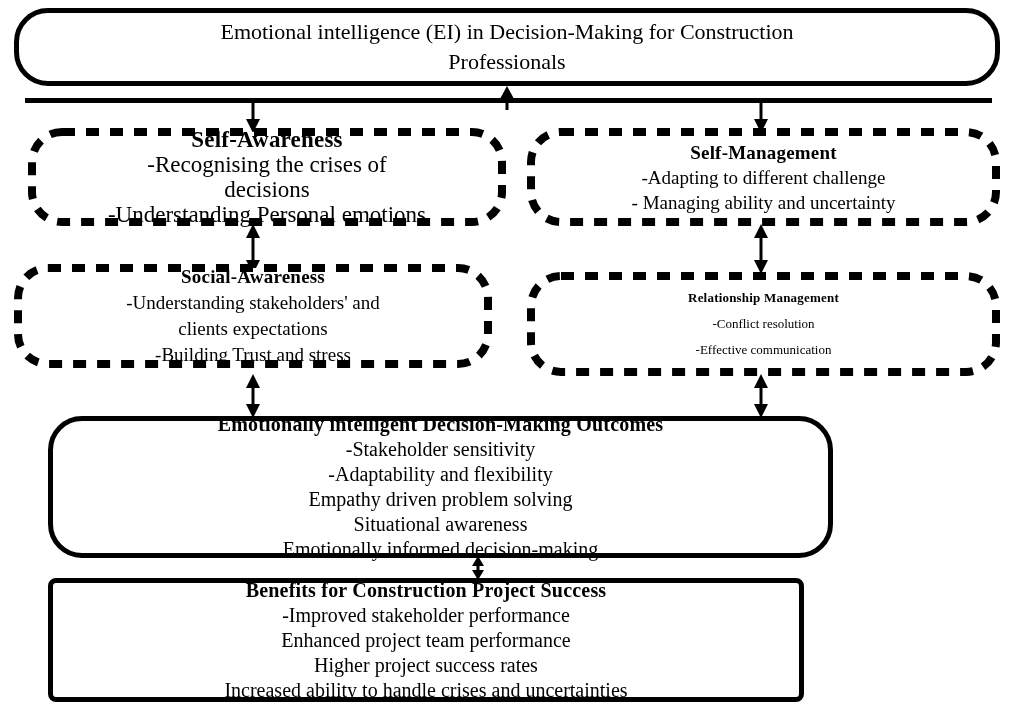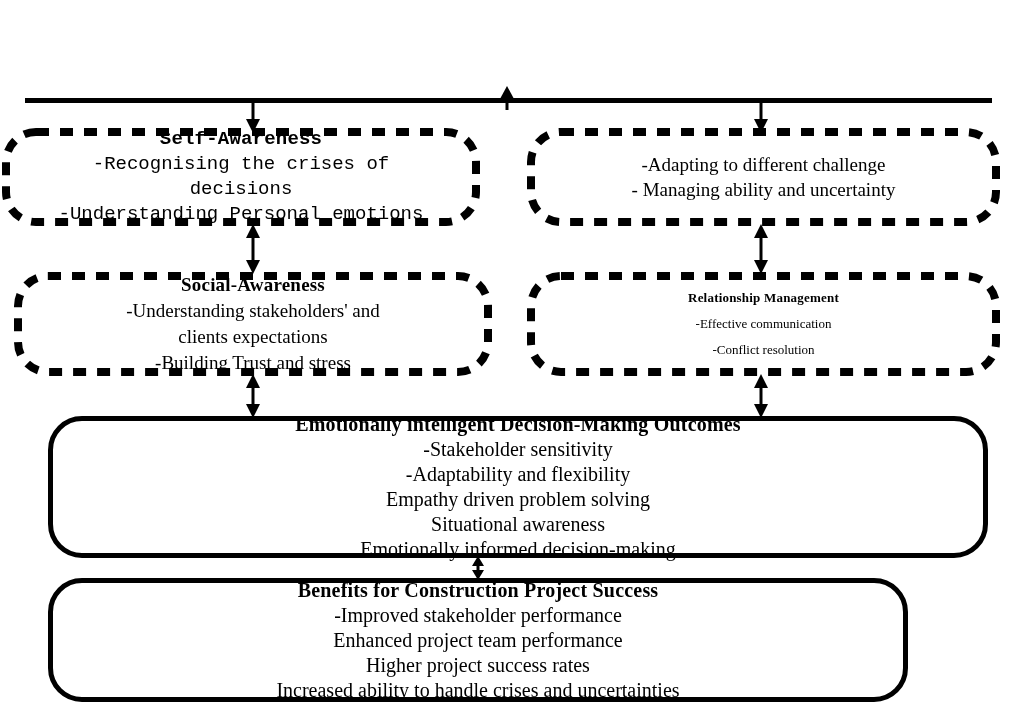--- a/index.html
+++ b/index.html
@@ -69,62 +69,66 @@
   }
 
   
   #root-node {
     left: 14px;  top: 8px;  width: 986px; height: 78px;
     font-size: 22px; line-height: 30px;
   }
   #root-node .line { font-weight: normal; }
 
   #self-awareness {
-    left: 2px;  top: 128px; width: 478px; height: 98px;
-    font-size: 19px; line-height: 25px; font-family: Liberation Mono, monospace;
+    left: 28px;  top: 128px; width: 478px; height: 98px;
+    font-size: 23px; line-height: 25px;
   }
   #self-management {
     left: 527px; top: 128px; width: 473px; height: 98px;
     font-size: 19px; line-height: 25px;
   }
   #social-awareness {
-    left: 14px;  top: 272px; width: 478px; height: 104px;
+    left: 14px;  top: 264px; width: 478px; height: 104px;
     font-size: 19px; line-height: 26px;
   }
   #relationship-management {
     left: 527px; top: 272px; width: 473px; height: 104px;
     font-size: 13px; line-height: 26px;
   }
 
   #outcomes {
-    left: 48px;  top: 416px; width: 940px; height: 142px;
+    left: 48px;  top: 416px; width: 785px; height: 142px;
     font-size: 20px; line-height: 25px;
   }
   #benefits {
-    left: 48px;  top: 578px; width: 860px; height: 124px;
-    font-size: 20px; line-height: 25px;
+    left: 48px;  top: 578px; width: 756px; height: 124px;
+    font-size: 20px; line-height: 25px; border-radius: 8px;
   }
 
   
   .conn {
     position: absolute;
     z-index: 1;
   }
   .trunk {
     position: absolute;
     background: #000000;
     z-index: 1;
   }
   svg.arrow { display: block; overflow: visible; }
 </style>
 </head>
 <body>
 
 <div id="canvas">
 
+  <div class="node solid" id="root-node">
+    <div class="line">Emotional intelligence (EI) in Decision-Making for Construction</div>
+    <div class="line">Professionals</div>
+  </div>
 
   <svg class="conn arrow" style="left:495px; top:86px;" width="24" height="24" viewBox="0 0 24 24">
     <line x1="12" y1="24" x2="12" y2="8" stroke="#000" stroke-width="3"></line>
     <polygon points="12,0 5.5,12 18.5,12" fill="#000"></polygon>
   </svg>
 
   <div class="trunk" style="left:25px; top:98px; width:967px; height:5px;"></div>
 
   <svg class="conn arrow" style="left:241px; top:103px;" width="24" height="30" viewBox="0 0 24 30">
     <line x1="12" y1="0" x2="12" y2="18" stroke="#000" stroke-width="3"></line>
@@ -146,20 +150,21 @@
       <div class="line">decisions</div>
       <div class="line">-Understanding Personal emotions</div>
     </div>
   </div>
 
   <div class="node dashed" id="self-management">
     <svg class="dash-svg" viewBox="0 0 473 98" preserveAspectRatio="none">
       <rect x="4" y="4" width="465" height="90" rx="30" ry="30" fill="#ffffff" stroke="#000000" stroke-width="8" stroke-dasharray="13 11" stroke-linecap="butt"></rect>
     </svg>
     <div class="inner">
+      <div class="title">Self-Management</div>
       <div class="line">-Adapting to different challenge</div>
       <div class="line">- Managing ability and uncertainty</div>
     </div>
   </div>
 
   <svg class="conn arrow" style="left:241px; top:224px;" width="24" height="50" viewBox="0 0 24 50">
     <line x1="12" y1="8" x2="12" y2="42" stroke="#000" stroke-width="3"></line>
     <polygon points="12,0 5,14 19,14" fill="#000"></polygon>
     <polygon points="12,50 5,36 19,36" fill="#000"></polygon>
   </svg>
@@ -181,22 +186,22 @@
       <div class="line">-Building Trust and stress</div>
     </div>
   </div>
 
   <div class="node dashed" id="relationship-management">
     <svg class="dash-svg" viewBox="0 0 473 104" preserveAspectRatio="none">
       <rect x="4" y="4" width="465" height="96" rx="30" ry="30" fill="#ffffff" stroke="#000000" stroke-width="8" stroke-dasharray="13 11" stroke-linecap="butt"></rect>
     </svg>
     <div class="inner">
       <div class="title">Relationship Management</div>
+      <div class="line">-Conflict resolution</div>
       <div class="line">-Effective communication</div>
-      <div class="line">-Conflict resolution</div>
     </div>
   </div>
 
   <svg class="conn arrow" style="left:241px; top:374px;" width="24" height="44" viewBox="0 0 24 44">
     <line x1="12" y1="8" x2="12" y2="36" stroke="#000" stroke-width="3"></line>
     <polygon points="12,0 5,14 19,14" fill="#000"></polygon>
     <polygon points="12,44 5,30 19,30" fill="#000"></polygon>
   </svg>
 
   <svg class="conn arrow" style="left:749px; top:374px;" width="24" height="44" viewBox="0 0 24 44">

